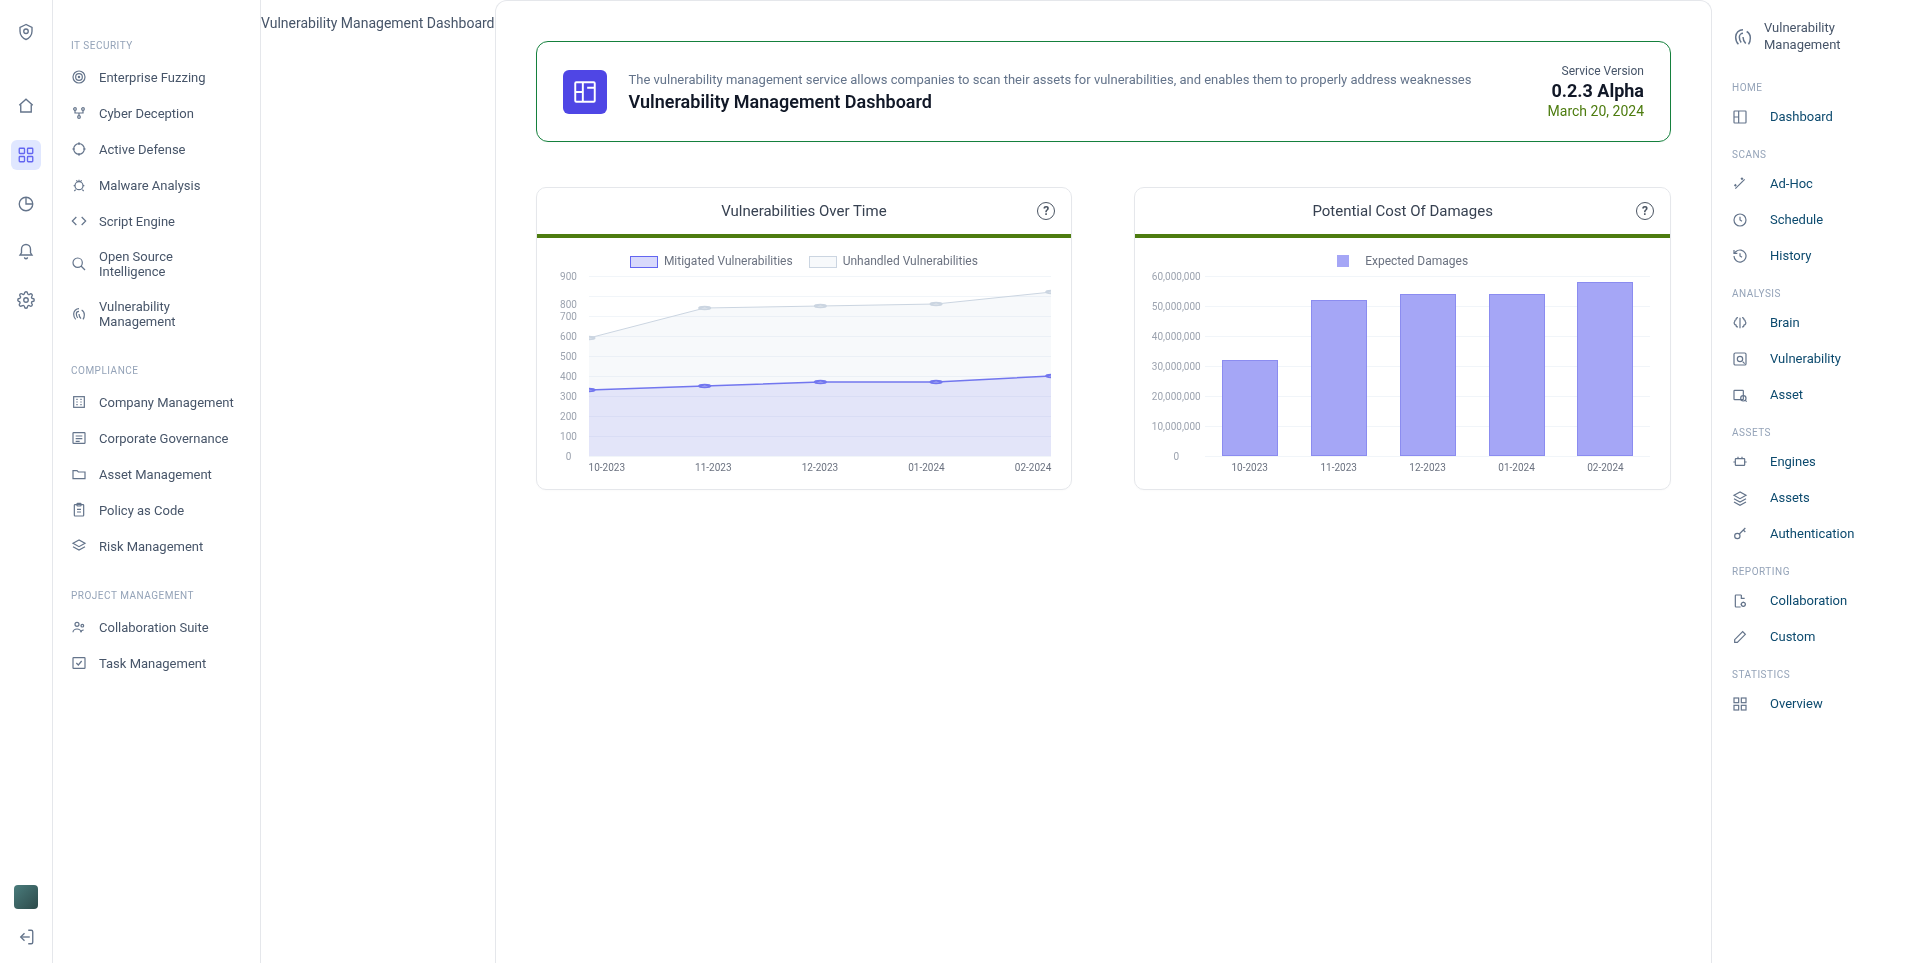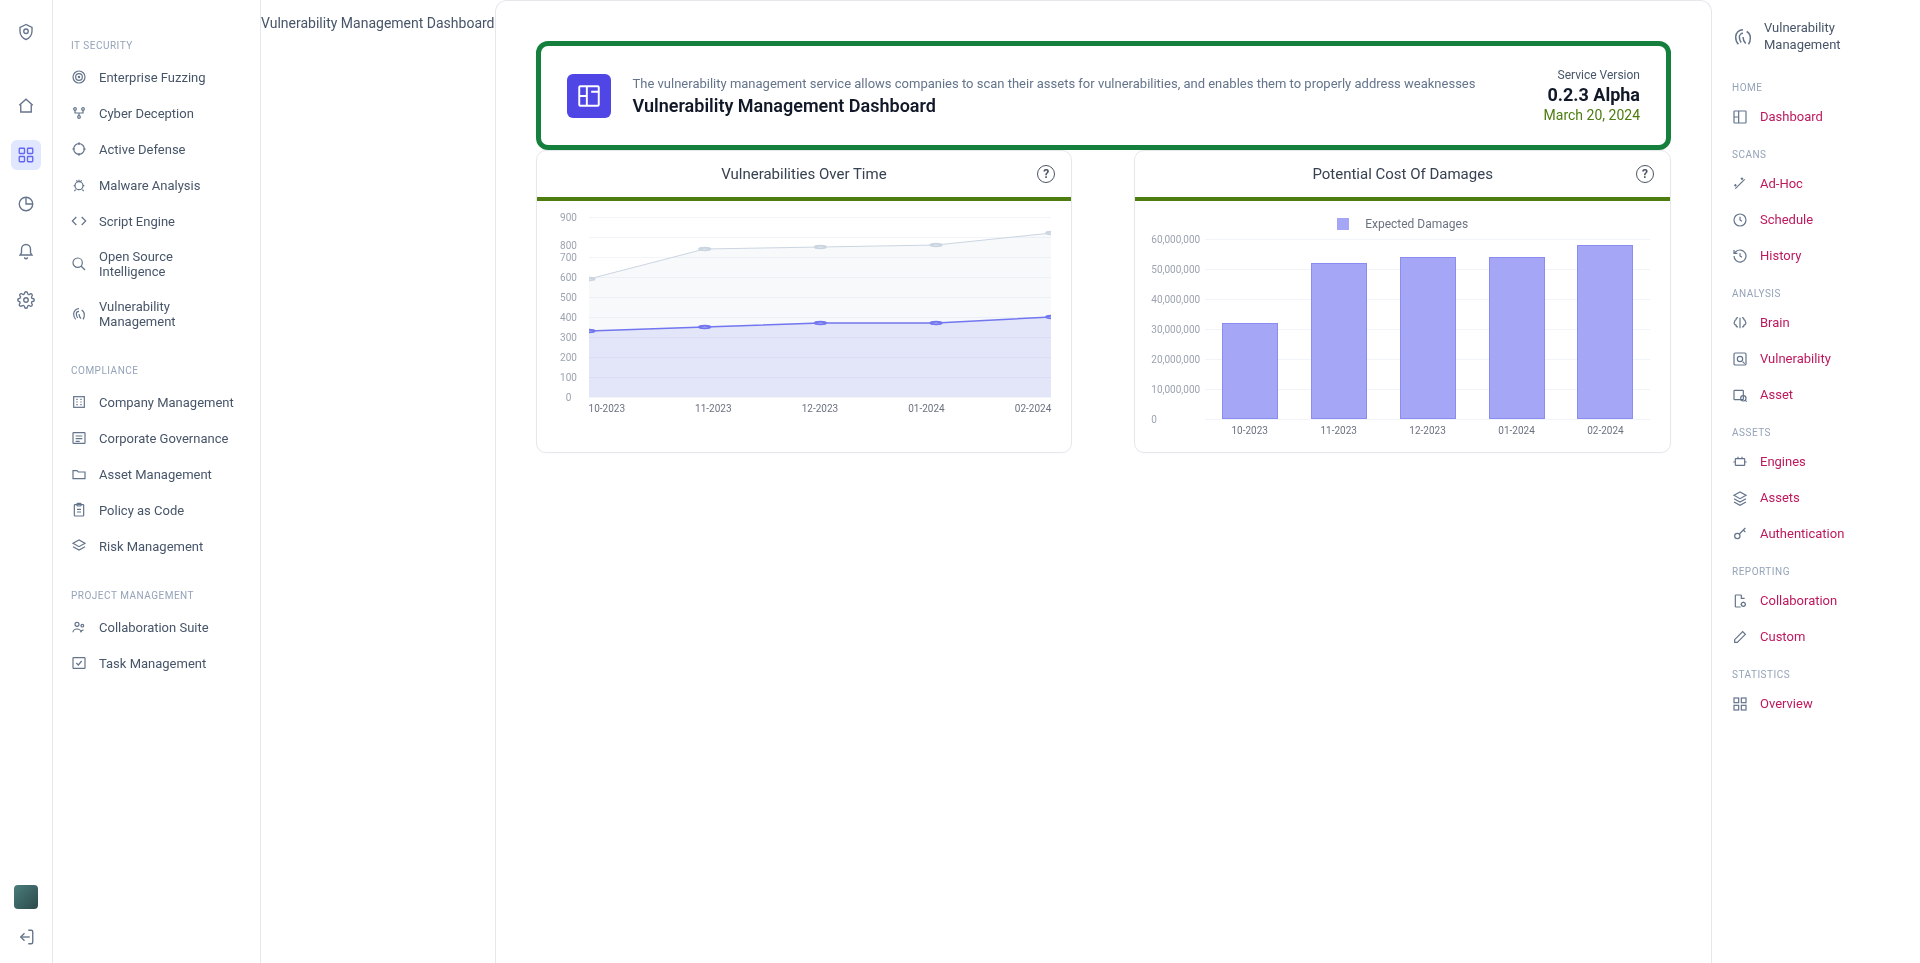--- a/index.html
+++ b/index.html
@@ -99,27 +99,28 @@
     border-left: 1px solid #e5e7eb;
     border-right: 1px solid #e5e7eb;
     border-top-left-radius: 12px;
     border-top-right-radius: 12px;
     margin: 0 0 0 0;
     background: #fff;
     padding: 40px;
     overflow: auto;
   }
   .hero {
-    border: 5px solid #15803d;
+    border: 1px solid #15803d;
     border-radius: 12px;
     padding: 22px 26px;
     display: flex;
     align-items: center;
     gap: 22px;
     box-shadow: 0 1px 2px rgba(0,0,0,0.02);
+    margin-bottom: 45px;
   }
   .hero-icon {
     width: 44px; height: 44px;
     background: #4f46e5;
     border-radius: 6px;
     display: flex; align-items: center; justify-content: center;
     color: #fff;
   }
   .hero-text { flex: 1; min-width:0; }
   .hero-desc { font-size: 13px; color: #64748b; margin-bottom: 4px; }
@@ -162,39 +163,39 @@
   .swatch.light { border-color:#cbd5e1; background: rgba(203,213,225,0.15);}
   .plot { position:relative; height:180px; margin-left:36px; margin-right:4px;}
   .grid-line { position:absolute; left:0; right:0; border-top:1px solid #f1f5f9; }
   .y-tick { position:absolute; left:-36px; width:32px; text-align:center; font-size:10px; color:#9ca3af; transform:translateY(-50%);}
   .x-axis { display:flex; justify-content:space-between; font-size:10px; color:#6b7280; margin-left:36px; margin-right:4px; margin-top:6px;}
   svg.line-svg { position:absolute; left:0; top:0; width:100%; height:100%; }
   .pt { fill:#fff; stroke-width:2;}
   .area { opacity:0.15;}
   
   .bar-plot { position:relative; height:180px; margin-left:54px; margin-right:4px;}
-  .by-tick { position:absolute; left:-54px; width:50px; text-align:left; font-size:10px; color:#9ca3af; transform:translateY(-50%);}
+  .by-tick { position:absolute; left:-54px; width:50px; text-align:center; font-size:10px; color:#9ca3af; transform:translateY(-50%);}
   .bar-row { position:absolute; left:0; right:0; bottom:0; height:100%; display:flex; justify-content:space-around; align-items:flex-end;}
   .bar { width:56px; background:#a5a6f6; border:1px solid #8b8cf0;}
   .bx-axis { display:flex; justify-content:space-around; font-size:10px; color:#6b7280; margin-left:54px; margin-right:4px; margin-top:6px;}
   .blegend { display:flex; justify-content:center; gap:16px; font-size:12px; color:#6b7280; margin-bottom:8px; align-items:center;}
   .bswatch { width:12px; height:12px; background:#a5a6f6; display:inline-block;}
   
   .sidebar-right {
     width: 208px;
     height: 100%;
     padding: 16px 14px;
     flex-shrink: 0;
     overflow-y: auto;
   }
   .rs-head { display:flex; align-items:center; gap:10px; color:#475569; padding:4px 6px 14px 6px;}
   .rs-head svg { color:#64748b; flex-shrink:0;}
   .rs-head-title { font-size: 13px; line-height:1.3;}
   .rs-section { font-size: 10px; letter-spacing:0.5px; text-transform:uppercase; color:#94a3b8; padding: 14px 6px 6px 6px;}
-  .rs-item { display:flex; align-items:center; gap:12px; padding:10px 6px; color:#be185d; cursor:pointer; font-size:13px; border-radius:6px;}
+  .rs-item { display:flex; align-items:center; gap:22px; padding:10px 6px; color:#0c4a6e; cursor:pointer; font-size:13px; border-radius:6px;}
   .icon-size { width:18px; height:18px; }
 </style>
 </head>
 <body>
 
 <div class="rail">
   <div class="rail-icon">
     <svg class="icon-size" viewBox="0 0 24 24" fill="none" stroke="currentColor" stroke-width="1.8">
         <path d="M12 2 4 6v5c0 5 3.4 9.7 8 11 4.6-1.3 8-6 8-11V6l-8-4z"></path>
         <circle cx="12" cy="11" r="3"></circle>
@@ -411,20 +412,24 @@
     </div>
 
     <div class="cards">
 
       <div class="card">
         <div class="card-head">
           <span>Vulnerabilities Over Time</span>
           <span class="card-info">?</span>
         </div>
         <div class="card-body">
+          <div class="chart-legend">
+            <span><span class="swatch fill"></span><span>Mitigated Vulnerabilities</span></span>
+            <span><span class="swatch light"></span><span>Unhandled Vulnerabilities</span></span>
+          </div>
           <div class="plot" id="lineplot">
               <div class="grid-line" style="top: 180px;"></div>
               <div class="y-tick" style="top: 180px;">0</div>
               <div class="grid-line" style="top: 160px;"></div>
               <div class="y-tick" style="top: 160px;">100</div>
               <div class="grid-line" style="top: 140px;"></div>
               <div class="y-tick" style="top: 140px;">200</div>
               <div class="grid-line" style="top: 120px;"></div>
               <div class="y-tick" style="top: 120px;">300</div>
               <div class="grid-line" style="top: 100px;"></div>

